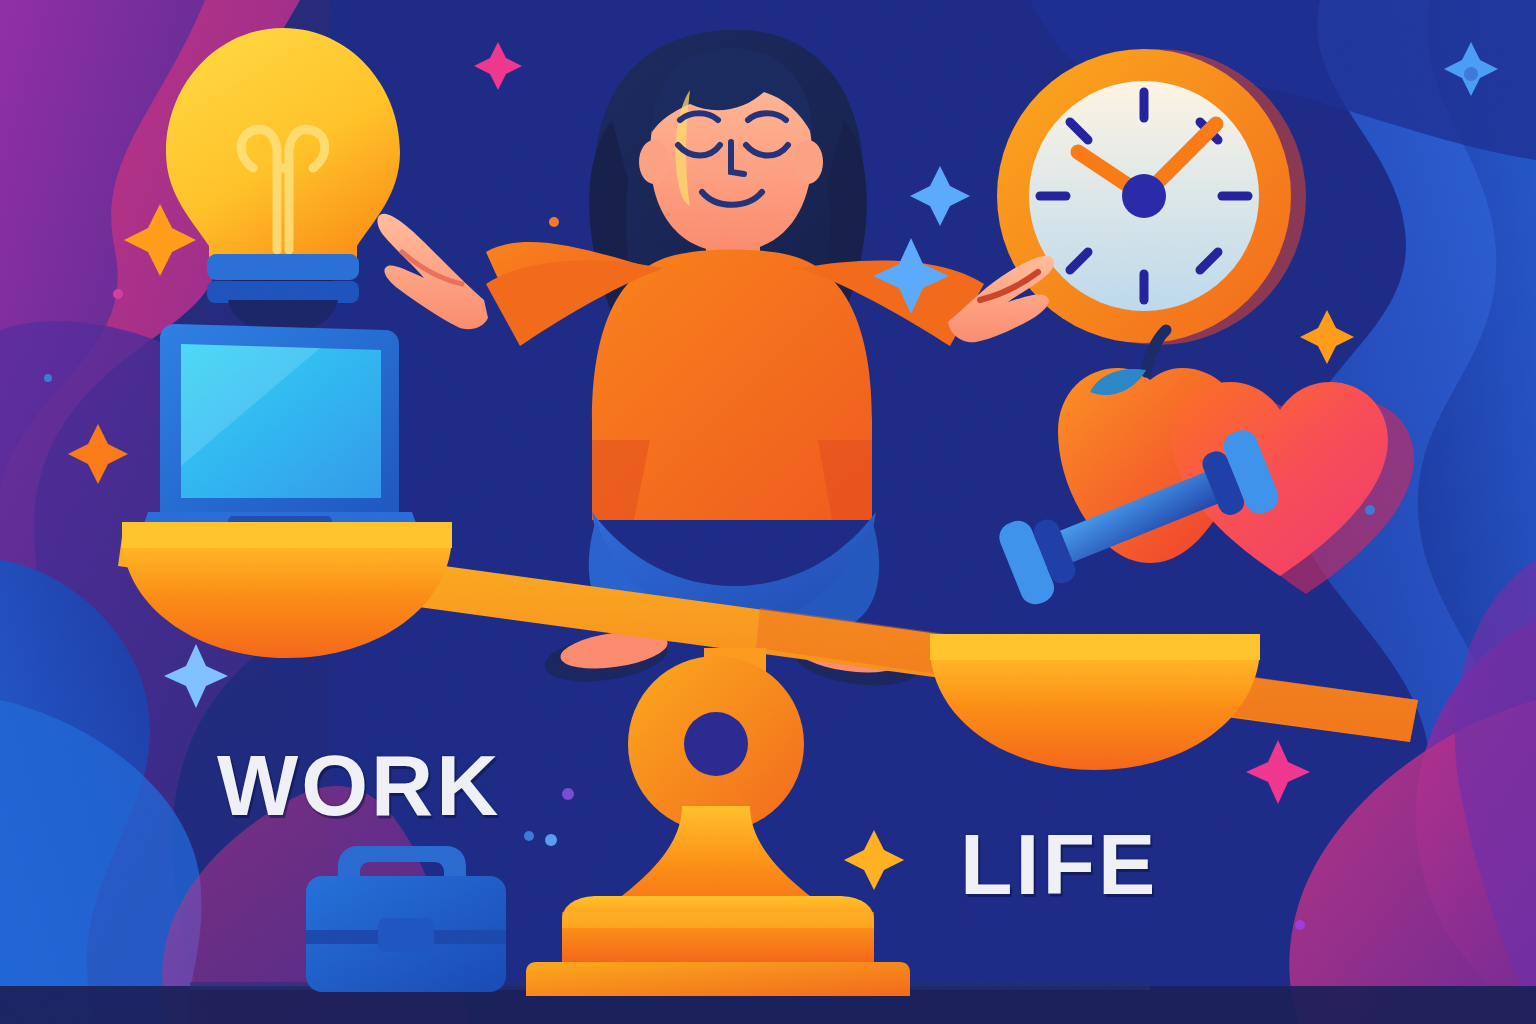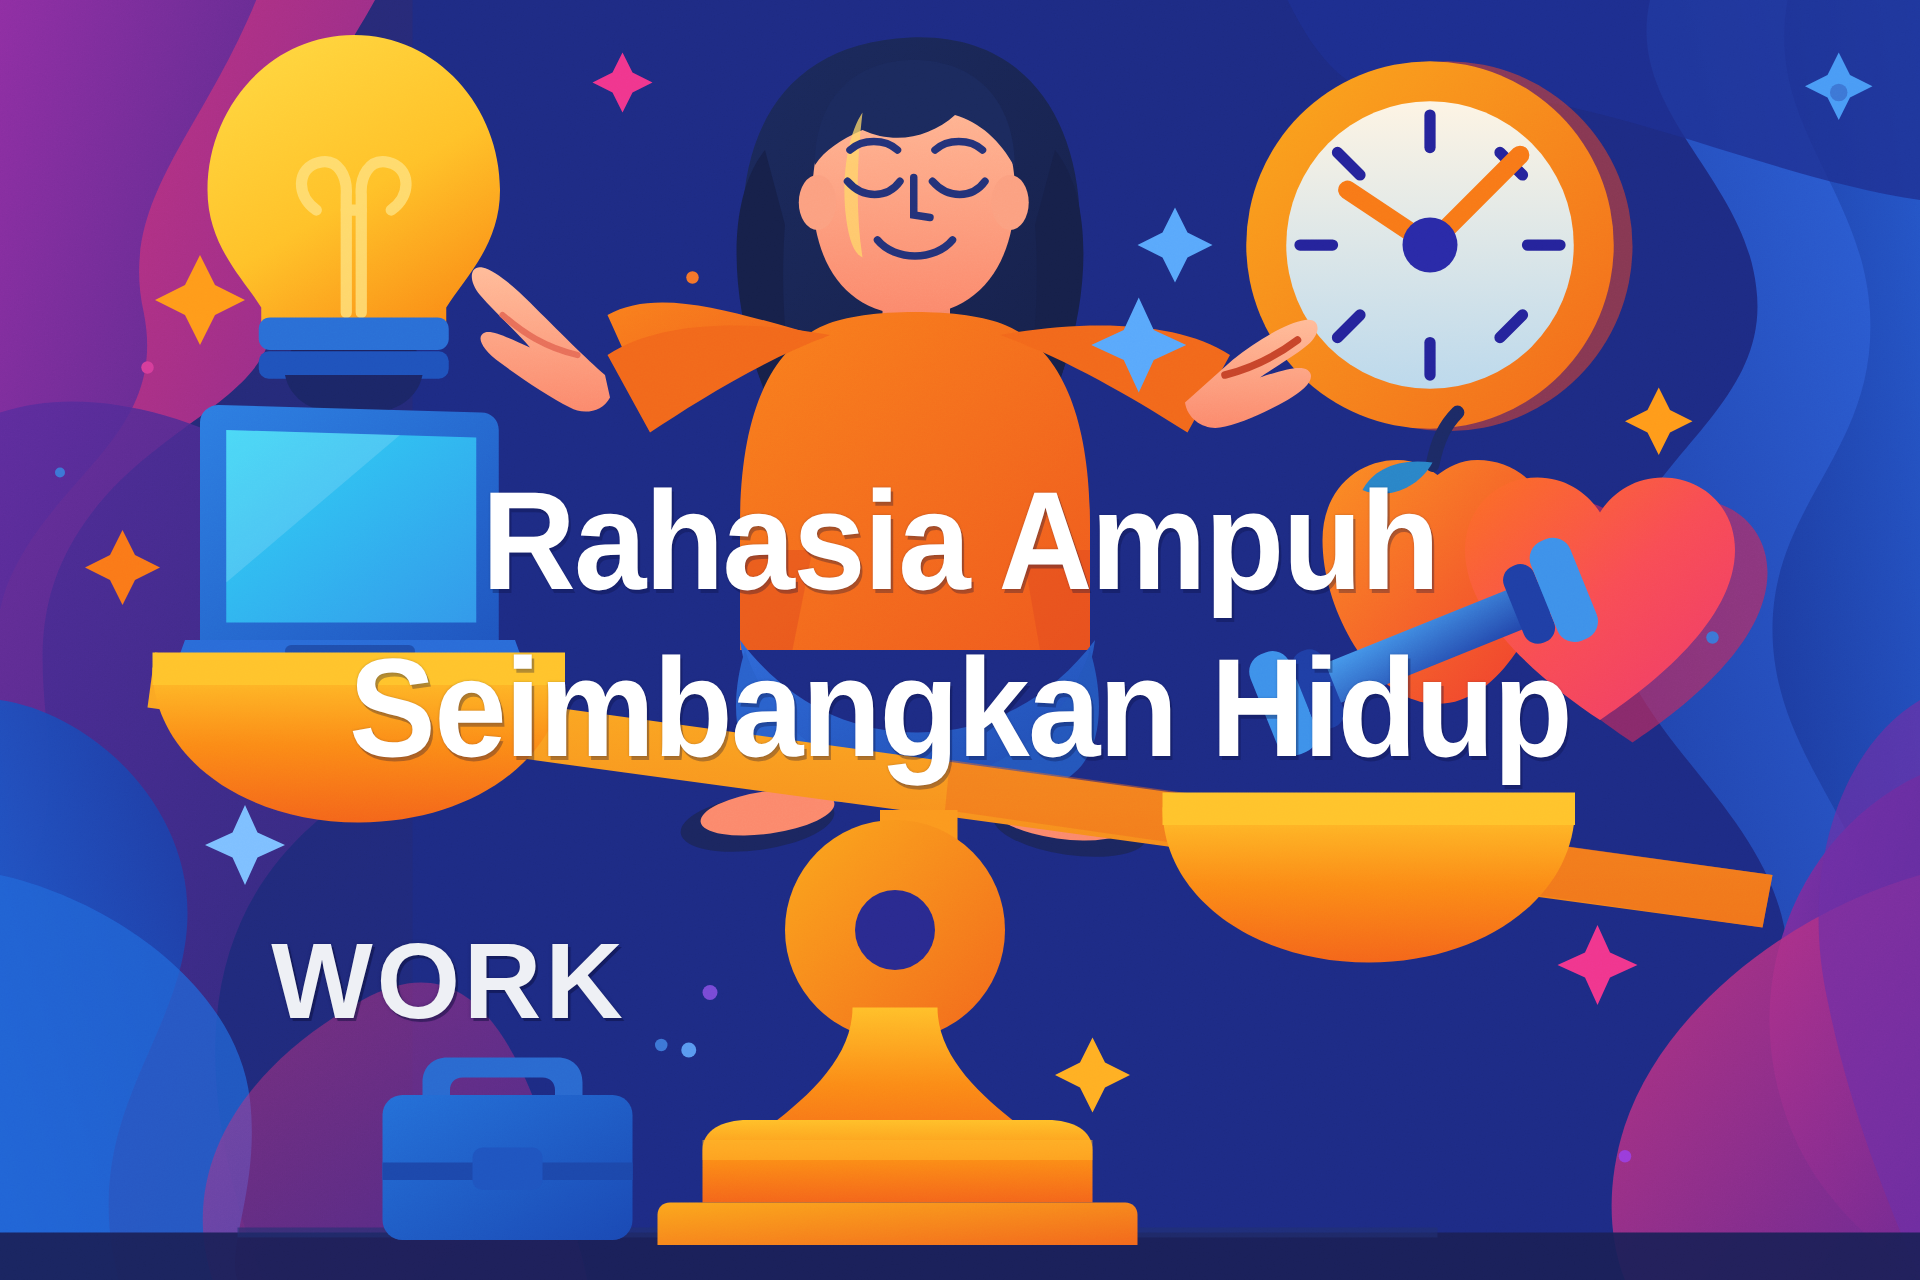--- a/index.html
+++ b/index.html
@@ -331,21 +331,18 @@
         <circle cx="1370" cy="510" r="5" fill="#3d78d6"></circle>
         <circle cx="1300" cy="925" r="5" fill="#9b3ddb"></circle>
       </g>
 
       <rect x="0" y="0" width="1536" height="1024" filter="url(#grain)" opacity="0.55" style="mix-blend-mode:overlay"></rect>
     </g>
   </svg>
 
   <div class="txtlayer">
 
-    <div class="title-block">
-      <span class="title-line l1">Rahasia Ampuh</span>
-      <span class="title-line l2">Seimbangkan Hidup</span>
-    </div>
 
     <div class="scale-label" id="label-work">WORK</div>
+    <div class="scale-label" id="label-life">LIFE</div>
 
   </div>
 </div>
 
 </body></html>

